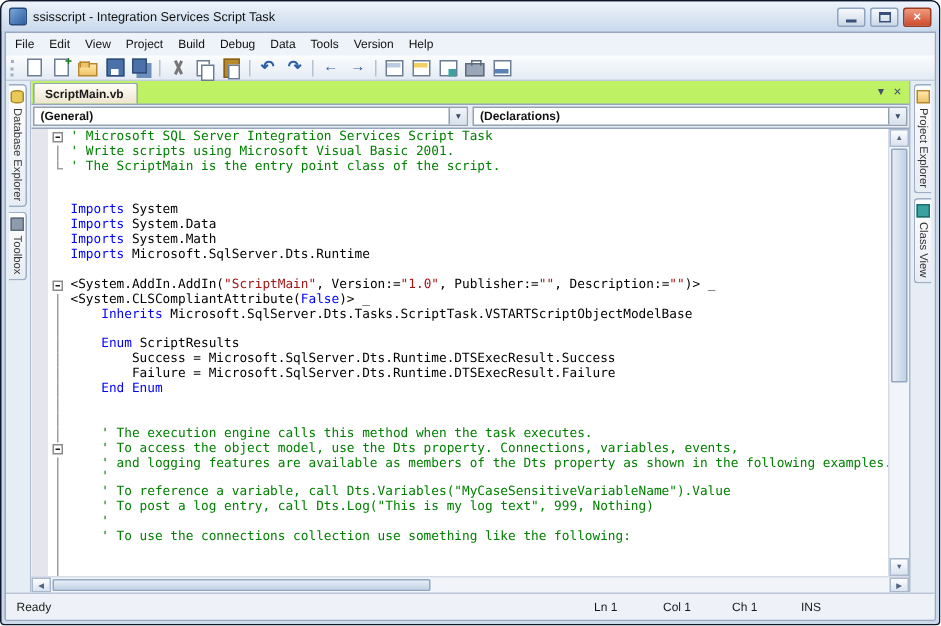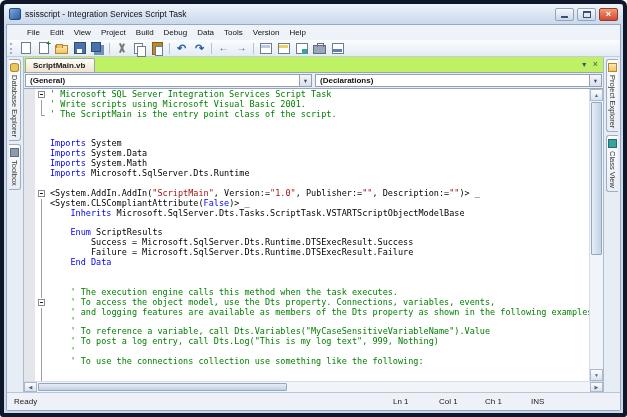--- a/index.html
+++ b/index.html
@@ -1,20 +1,20 @@
 <!DOCTYPE html>
 <html><head>
 <meta charset="utf-8">
 <style>
   * { box-sizing: border-box; margin: 0; padding: 0; }
   body { margin: 0; background: #fff; font-family: "Liberation Sans", sans-serif; }
 
   .window {
     width: 627px; height: 417px;
-    border: 4px solid #0f172a;
+    border: 1px solid #0f172a;
     border-radius: 6px 6px 3px 3px;
     background: #ccd9ea;
     display: flex; flex-direction: column;
     overflow: hidden;
     font-size: 8px; color: #1a1a1a;
   }
 
   
   .titlebar {
     height: 20px; flex: 0 0 20px;
@@ -48,21 +48,21 @@
   
   .body-col {
     flex: 1; margin: 0 2px 2px; min-height: 0;
     border: 1px solid #97a8c0;
     background: #eef3f9;
     display: flex; flex-direction: column;
     border-radius: 0 0 2px 2px;
   }
 
   
-  .menubar { height: 15px; flex: 0 0 15px; display: flex; align-items: center; padding-left: 15px; background: #eef3f9; }
+  .menubar { height: 15px; flex: 0 0 15px; display: flex; align-items: center; padding-left: 1px; background: #eef3f9; }
   .menu-item { padding: 2px 5px; color: #111; cursor: default; }
 
   
   .toolbar {
     height: 17px; flex: 0 0 17px;
     display: flex; align-items: center; gap: 1px;
     padding: 1px 3px;
     background: linear-gradient(#fbfdfe,#e4ebf4);
     border-bottom: 1px solid #c2cddc;
   }
@@ -359,21 +359,21 @@
               <div class="code-line"><span style="color: rgb(0, 0, 255);">Imports</span><span style="color: rgb(0, 0, 0);"> System.Math</span></div>
               <div class="code-line"><span style="color: rgb(0, 0, 255);">Imports</span><span style="color: rgb(0, 0, 0);"> Microsoft.SqlServer.Dts.Runtime</span></div>
               <div class="code-line">&nbsp;</div>
               <div class="code-line"><span style="color: rgb(0, 0, 0);">&lt;System.AddIn.AddIn(</span><span style="color: rgb(163, 21, 21);">"ScriptMain"</span><span style="color: rgb(0, 0, 0);">, Version:=</span><span style="color: rgb(163, 21, 21);">"1.0"</span><span style="color: rgb(0, 0, 0);">, Publisher:=</span><span style="color: rgb(163, 21, 21);">""</span><span style="color: rgb(0, 0, 0);">, Description:=</span><span style="color: rgb(163, 21, 21);">""</span><span style="color: rgb(0, 0, 0);">)&gt; _</span></div>
               <div class="code-line"><span style="color: rgb(0, 0, 0);">&lt;System.CLSCompliantAttribute(</span><span style="color: rgb(0, 0, 255);">False</span><span style="color: rgb(0, 0, 0);">)&gt; _</span></div>
               <div class="code-line"><span style="color: rgb(0, 0, 0);">    </span><span style="color: rgb(0, 0, 255);">Inherits</span><span style="color: rgb(0, 0, 0);"> Microsoft.SqlServer.Dts.Tasks.ScriptTask.VSTARTScriptObjectModelBase</span></div>
               <div class="code-line">&nbsp;</div>
               <div class="code-line"><span style="color: rgb(0, 0, 0);">    </span><span style="color: rgb(0, 0, 255);">Enum</span><span style="color: rgb(0, 0, 0);"> ScriptResults</span></div>
               <div class="code-line"><span style="color: rgb(0, 0, 0);">        Success = Microsoft.SqlServer.Dts.Runtime.DTSExecResult.Success</span></div>
               <div class="code-line"><span style="color: rgb(0, 0, 0);">        Failure = Microsoft.SqlServer.Dts.Runtime.DTSExecResult.Failure</span></div>
-              <div class="code-line"><span style="color: rgb(0, 0, 0);">    </span><span style="color: rgb(0, 0, 255);">End Data</span></div>
+              <div class="code-line"><span style="color: rgb(0, 0, 0);">    </span><span style="color: rgb(0, 0, 255);">End Enum</span></div>
               <div class="code-line">&nbsp;</div>
               <div class="code-line">&nbsp;</div>
               <div class="code-line"><span style="color: rgb(0, 128, 0);">    ' The execution engine calls this method when the task executes.</span></div>
               <div class="code-line"><span style="color: rgb(0, 128, 0);">    ' To access the object model, use the Dts property. Connections, variables, events,</span></div>
               <div class="code-line"><span style="color: rgb(0, 128, 0);">    ' and logging features are available as members of the Dts property as shown in the following examples.</span></div>
               <div class="code-line"><span style="color: rgb(0, 128, 0);">    '</span></div>
               <div class="code-line"><span style="color: rgb(0, 128, 0);">    ' To reference a variable, call Dts.Variables("MyCaseSensitiveVariableName").Value</span></div>
               <div class="code-line"><span style="color: rgb(0, 128, 0);">    ' To post a log entry, call Dts.Log("This is my log text", 999, Nothing)</span></div>
               <div class="code-line"><span style="color: rgb(0, 128, 0);">    '</span></div>
               <div class="code-line"><span style="color: rgb(0, 128, 0);">    ' To use the connections collection use something like the following:</span></div>

